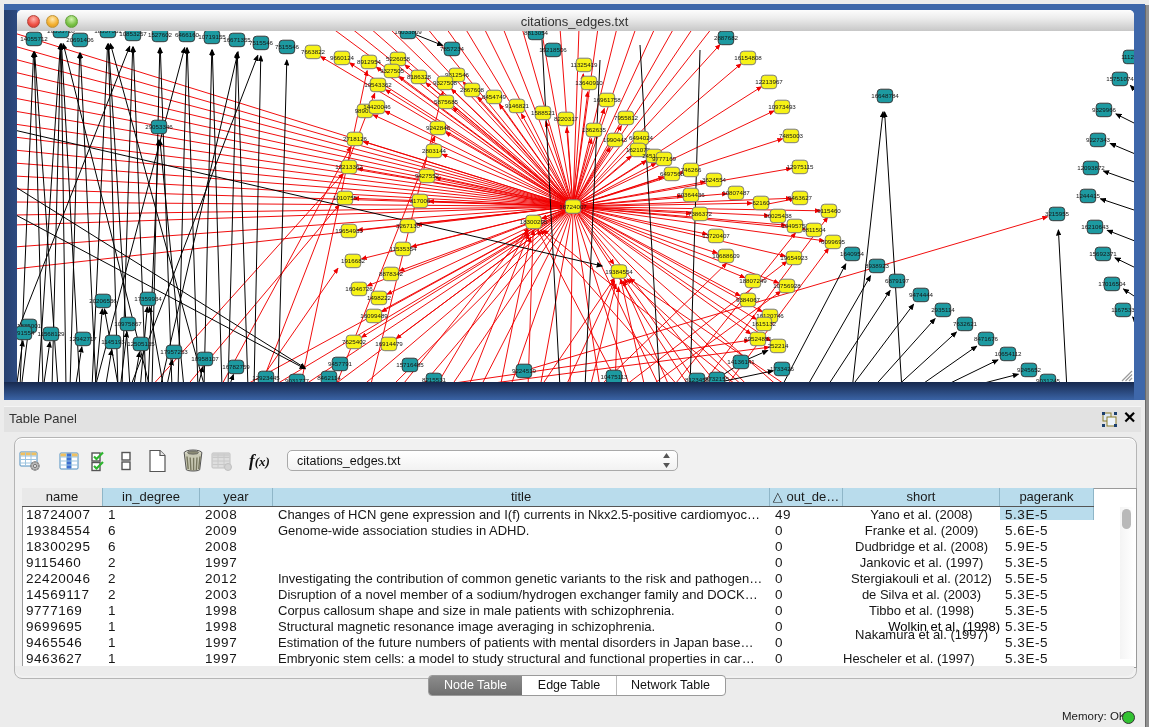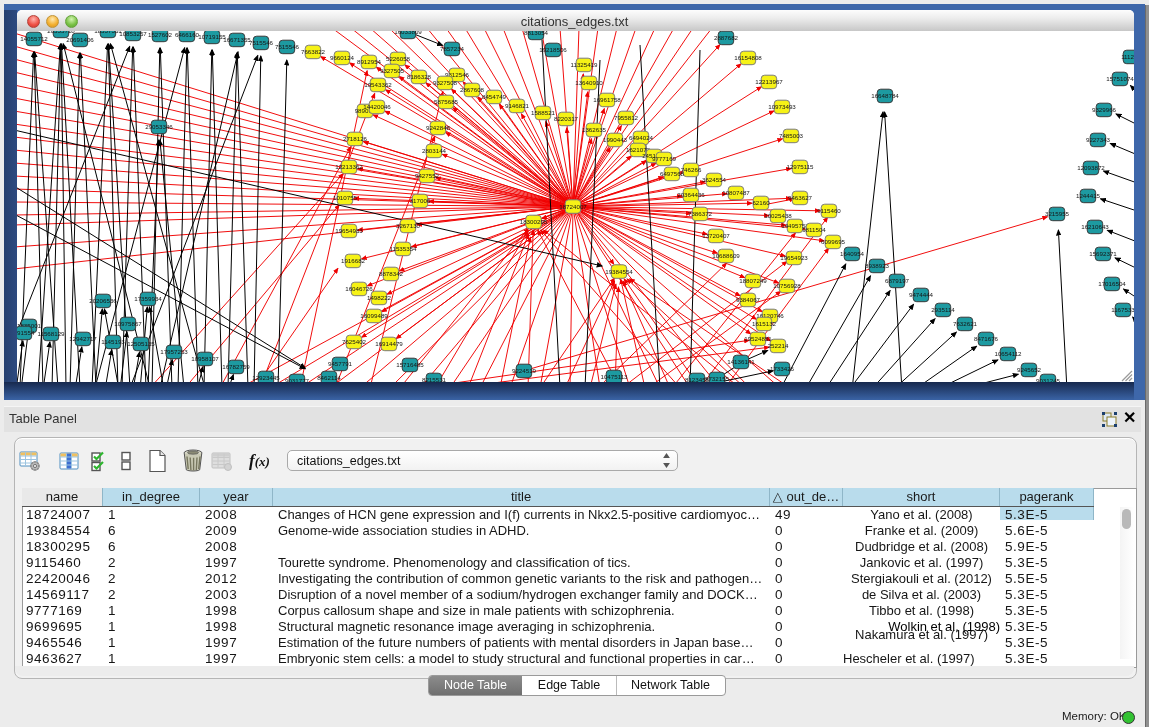--- a/index.html
+++ b/index.html
@@ -655,21 +655,20 @@
     <div style="position:absolute;left:983px;top:16px;height:16px;line-height:16px;font-size:13.5px;letter-spacing:0.55px;color:#161616;white-space:nowrap">5.6E‑5</div>
     <div style="position:absolute;left:4px;top:32px;height:16px;line-height:16px;font-size:13.5px;letter-spacing:0.55px;color:#161616;white-space:nowrap">18300295</div>
     <div style="position:absolute;left:86px;top:32px;height:16px;line-height:16px;font-size:13.5px;letter-spacing:0.55px;color:#161616;white-space:nowrap">6</div>
     <div style="position:absolute;left:183px;top:32px;height:16px;line-height:16px;font-size:13.5px;letter-spacing:0.55px;color:#161616;white-space:nowrap">2008</div>
     <div style="position:absolute;left:753px;top:32px;height:16px;line-height:16px;font-size:13.5px;letter-spacing:0.55px;color:#161616;white-space:nowrap">0</div>
     <div style="position:absolute;left:821px;top:32px;width:157px;height:16px;line-height:16px;font-size:13px;color:#161616;text-align:center;white-space:nowrap;overflow:hidden">Dudbridge et al. (2008)</div>
     <div style="position:absolute;left:983px;top:32px;height:16px;line-height:16px;font-size:13.5px;letter-spacing:0.55px;color:#161616;white-space:nowrap">5.9E‑5</div>
     <div style="position:absolute;left:4px;top:48px;height:16px;line-height:16px;font-size:13.5px;letter-spacing:0.55px;color:#161616;white-space:nowrap">9115460</div>
     <div style="position:absolute;left:86px;top:48px;height:16px;line-height:16px;font-size:13.5px;letter-spacing:0.55px;color:#161616;white-space:nowrap">2</div>
     <div style="position:absolute;left:183px;top:48px;height:16px;line-height:16px;font-size:13.5px;letter-spacing:0.55px;color:#161616;white-space:nowrap">1997</div>
-    <div style="position:absolute;left:256px;top:48px;width:492px;height:16px;line-height:16px;font-size:13px;color:#161616;white-space:nowrap;overflow:hidden">Tourette syndrome. Phenomenology and classification of tics.</div>
     <div style="position:absolute;left:753px;top:48px;height:16px;line-height:16px;font-size:13.5px;letter-spacing:0.55px;color:#161616;white-space:nowrap">0</div>
     <div style="position:absolute;left:821px;top:48px;width:157px;height:16px;line-height:16px;font-size:13px;color:#161616;text-align:center;white-space:nowrap;overflow:hidden">Jankovic et al. (1997)</div>
     <div style="position:absolute;left:983px;top:48px;height:16px;line-height:16px;font-size:13.5px;letter-spacing:0.55px;color:#161616;white-space:nowrap">5.3E‑5</div>
     <div style="position:absolute;left:4px;top:64px;height:16px;line-height:16px;font-size:13.5px;letter-spacing:0.55px;color:#161616;white-space:nowrap">22420046</div>
     <div style="position:absolute;left:86px;top:64px;height:16px;line-height:16px;font-size:13.5px;letter-spacing:0.55px;color:#161616;white-space:nowrap">2</div>
     <div style="position:absolute;left:183px;top:64px;height:16px;line-height:16px;font-size:13.5px;letter-spacing:0.55px;color:#161616;white-space:nowrap">2012</div>
     <div style="position:absolute;left:256px;top:64px;width:492px;height:16px;line-height:16px;font-size:13px;color:#161616;white-space:nowrap;overflow:hidden">Investigating the contribution of common genetic variants to the risk and pathogen…</div>
     <div style="position:absolute;left:753px;top:64px;height:16px;line-height:16px;font-size:13.5px;letter-spacing:0.55px;color:#161616;white-space:nowrap">0</div>
     <div style="position:absolute;left:821px;top:64px;width:157px;height:16px;line-height:16px;font-size:13px;color:#161616;text-align:center;white-space:nowrap;overflow:hidden">Stergiakouli et al. (2012)</div>
     <div style="position:absolute;left:983px;top:64px;height:16px;line-height:16px;font-size:13.5px;letter-spacing:0.55px;color:#161616;white-space:nowrap">5.5E‑5</div>

